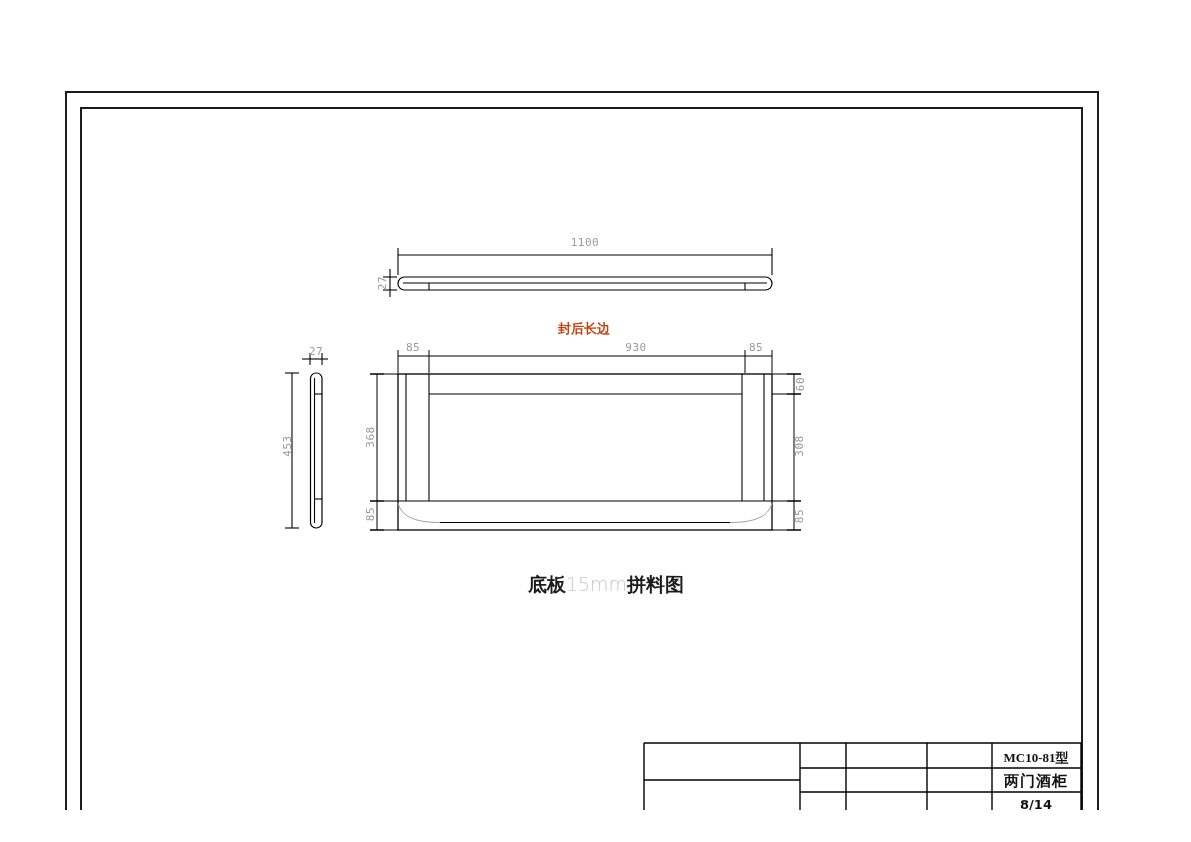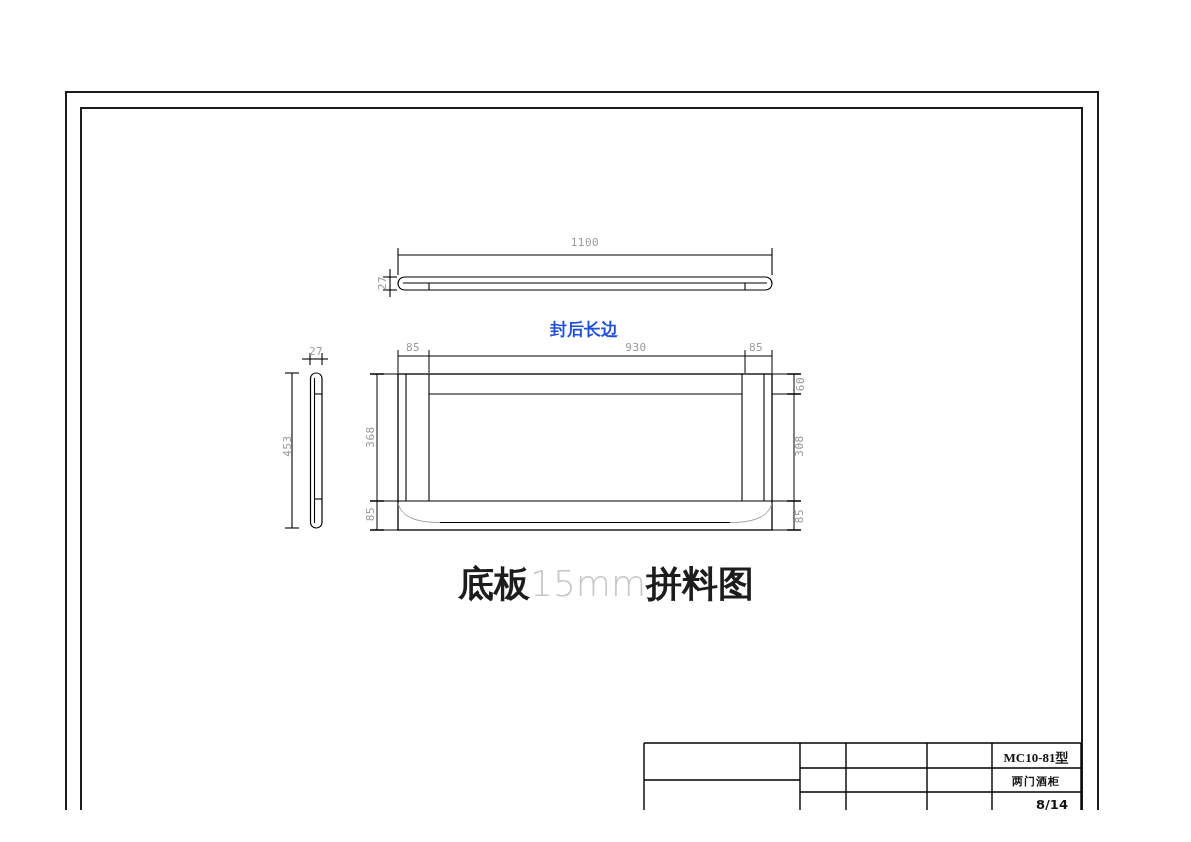--- a/index.html
+++ b/index.html
@@ -11,32 +11,32 @@
     overflow:hidden;
   }
   #linework{position:absolute;left:0;top:0;}
   .txt{position:absolute;transform:translate(-50%,-50%);white-space:nowrap;line-height:1;font-family:Liberation Serif, serif;}
   .dim{
     font-family:"DejaVu Sans Mono",monospace;
     font-size:11px;color:#9a9a9a;letter-spacing:.5px;
   }
   .dim.vert{transform:translate(-50%,-50%) rotate(-90deg);}
   .cjk-bold{
-    font-family:Liberation Sans, sans-serif;
-    font-weight:bold;font-size:17px;color:#1d4ed8;
+    font-family:Liberation Mono, monospace;
+    font-weight:bold;font-size:13px;color:#c2410c;
   }
   .caption{
     position:absolute;transform:translate(-50%,-50%);white-space:nowrap;
-    font-size:36px;line-height:1;
+    font-size:19px;line-height:1;
   }
   .caption .dark{color:#1c1c1c;font-weight:600;}
   .caption .light{color:#c7c7c7;font-weight:300;font-family:"DejaVu Sans",sans-serif;}
   .tb-text{font-weight:bold;color:#111;}
   .tb-model{font-size:13px;}
-  .tb-product{font-size:11px;letter-spacing:1px;}
+  .tb-product{font-size:15px;letter-spacing:1px;}
   .tb-sheet{font-size:13px;font-family:"DejaVu Sans",sans-serif;}
 </style>
 </head>
 <body>
 
 <div id="canvas">
 
   <svg id="linework" width="1191" height="842" viewBox="0 0 1191 842" aria-hidden="true">
 
     <g stroke="#1c1c1c" stroke-width="2" fill="none">
@@ -152,15 +152,15 @@
   <span class="txt dim vert" style="left:800px;top:384px;">60</span>
   <span class="txt dim vert" style="left:799px;top:446px;">308</span>
   <span class="txt dim vert" style="left:799px;top:516px;">85</span>
 
   <div class="caption" style="left:606px;top:584px;">
     <span class="dark">底板</span><span class="light">15mm</span><span class="dark">拼料图</span>
   </div>
 
   <span class="txt tb-text tb-model" style="left:1036px;top:757px;">MC10-81型</span>
   <span class="txt tb-text tb-product" style="left:1036px;top:781px;">两门酒柜</span>
-  <span class="txt tb-text tb-sheet" style="left:1036px;top:804px;margin-left:16px;">8/14</span>
+  <span class="txt tb-text tb-sheet" style="left:1036px;top:804px;">8/14</span>
 
 </div>
 
 </body></html>

